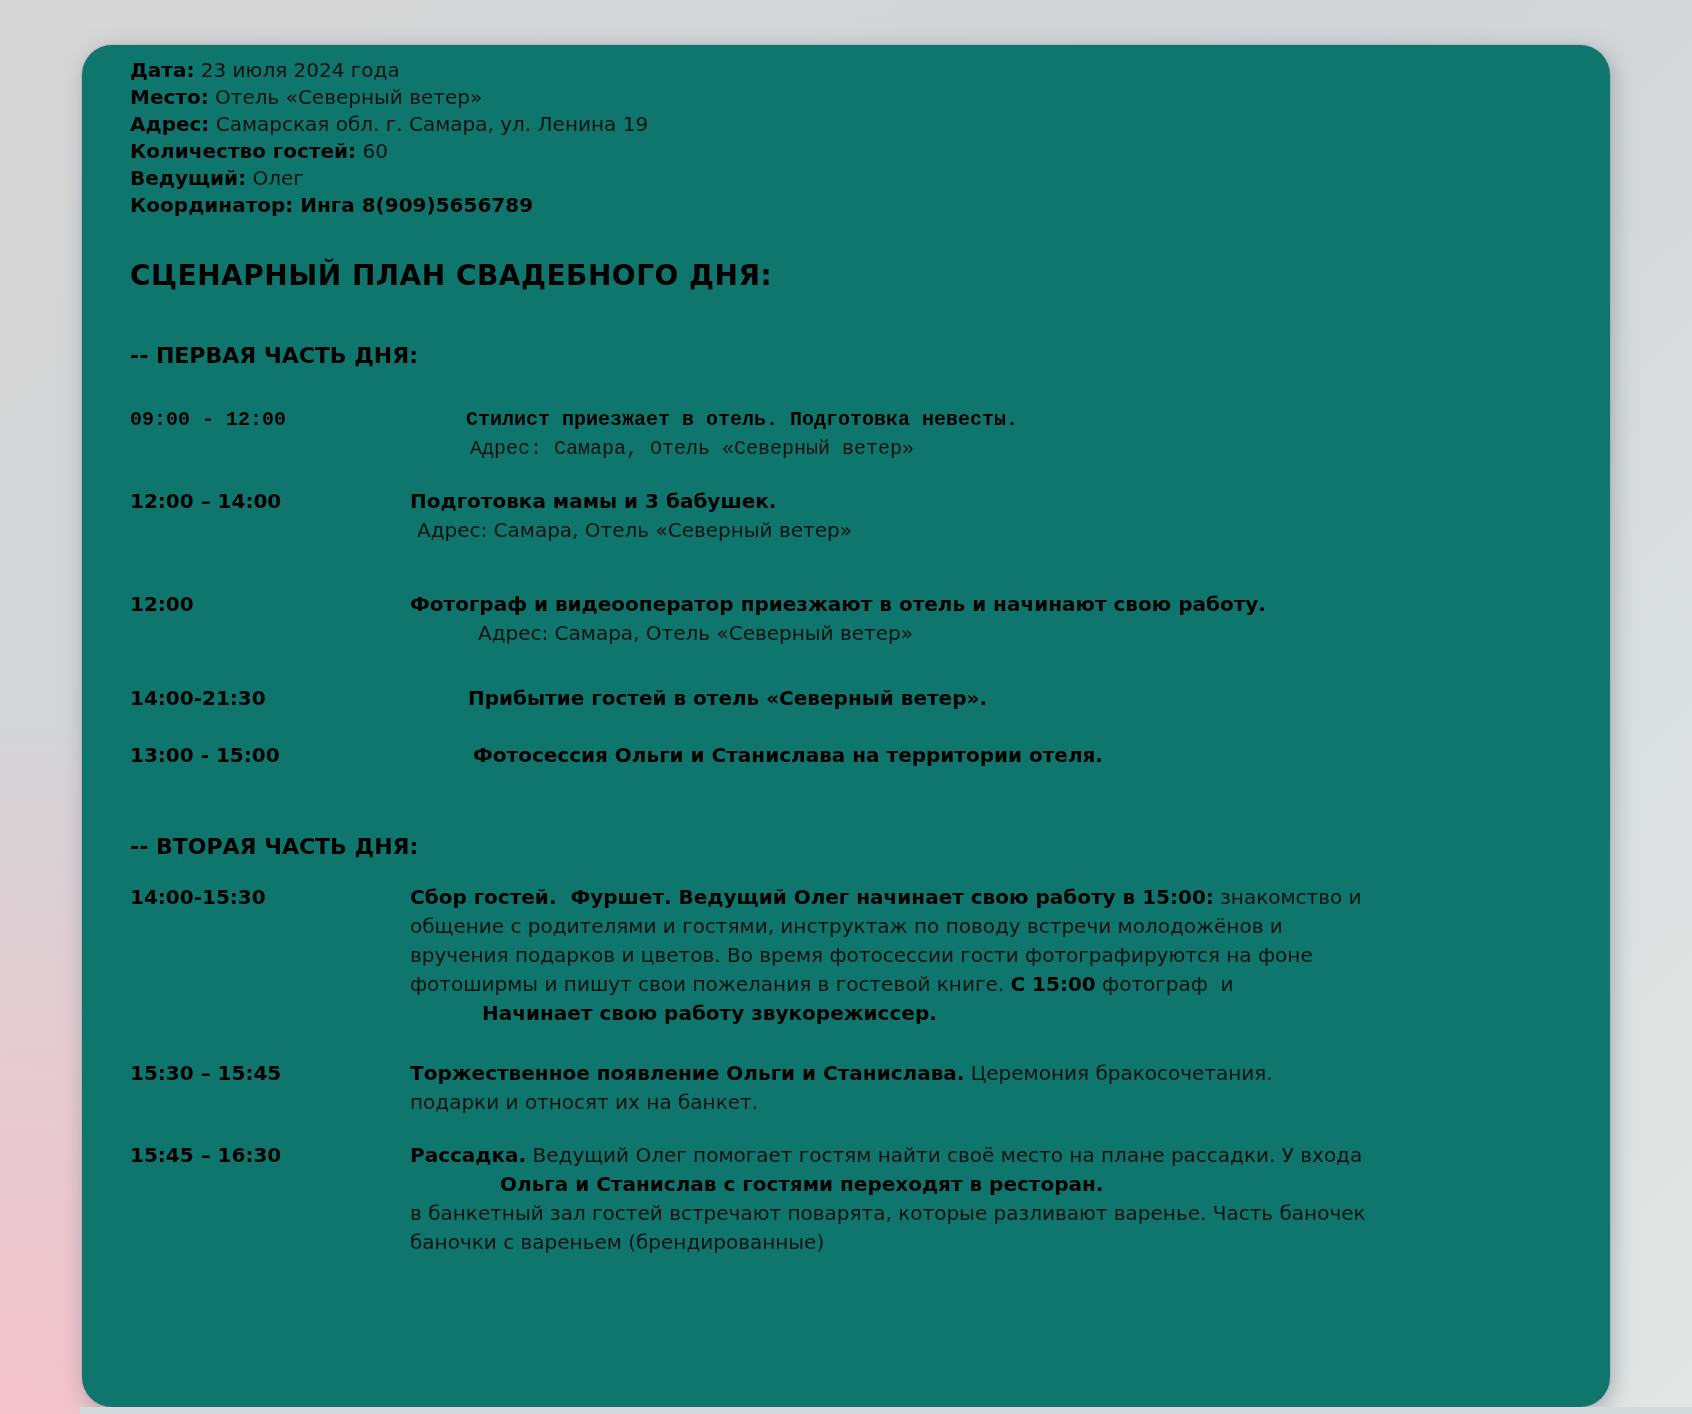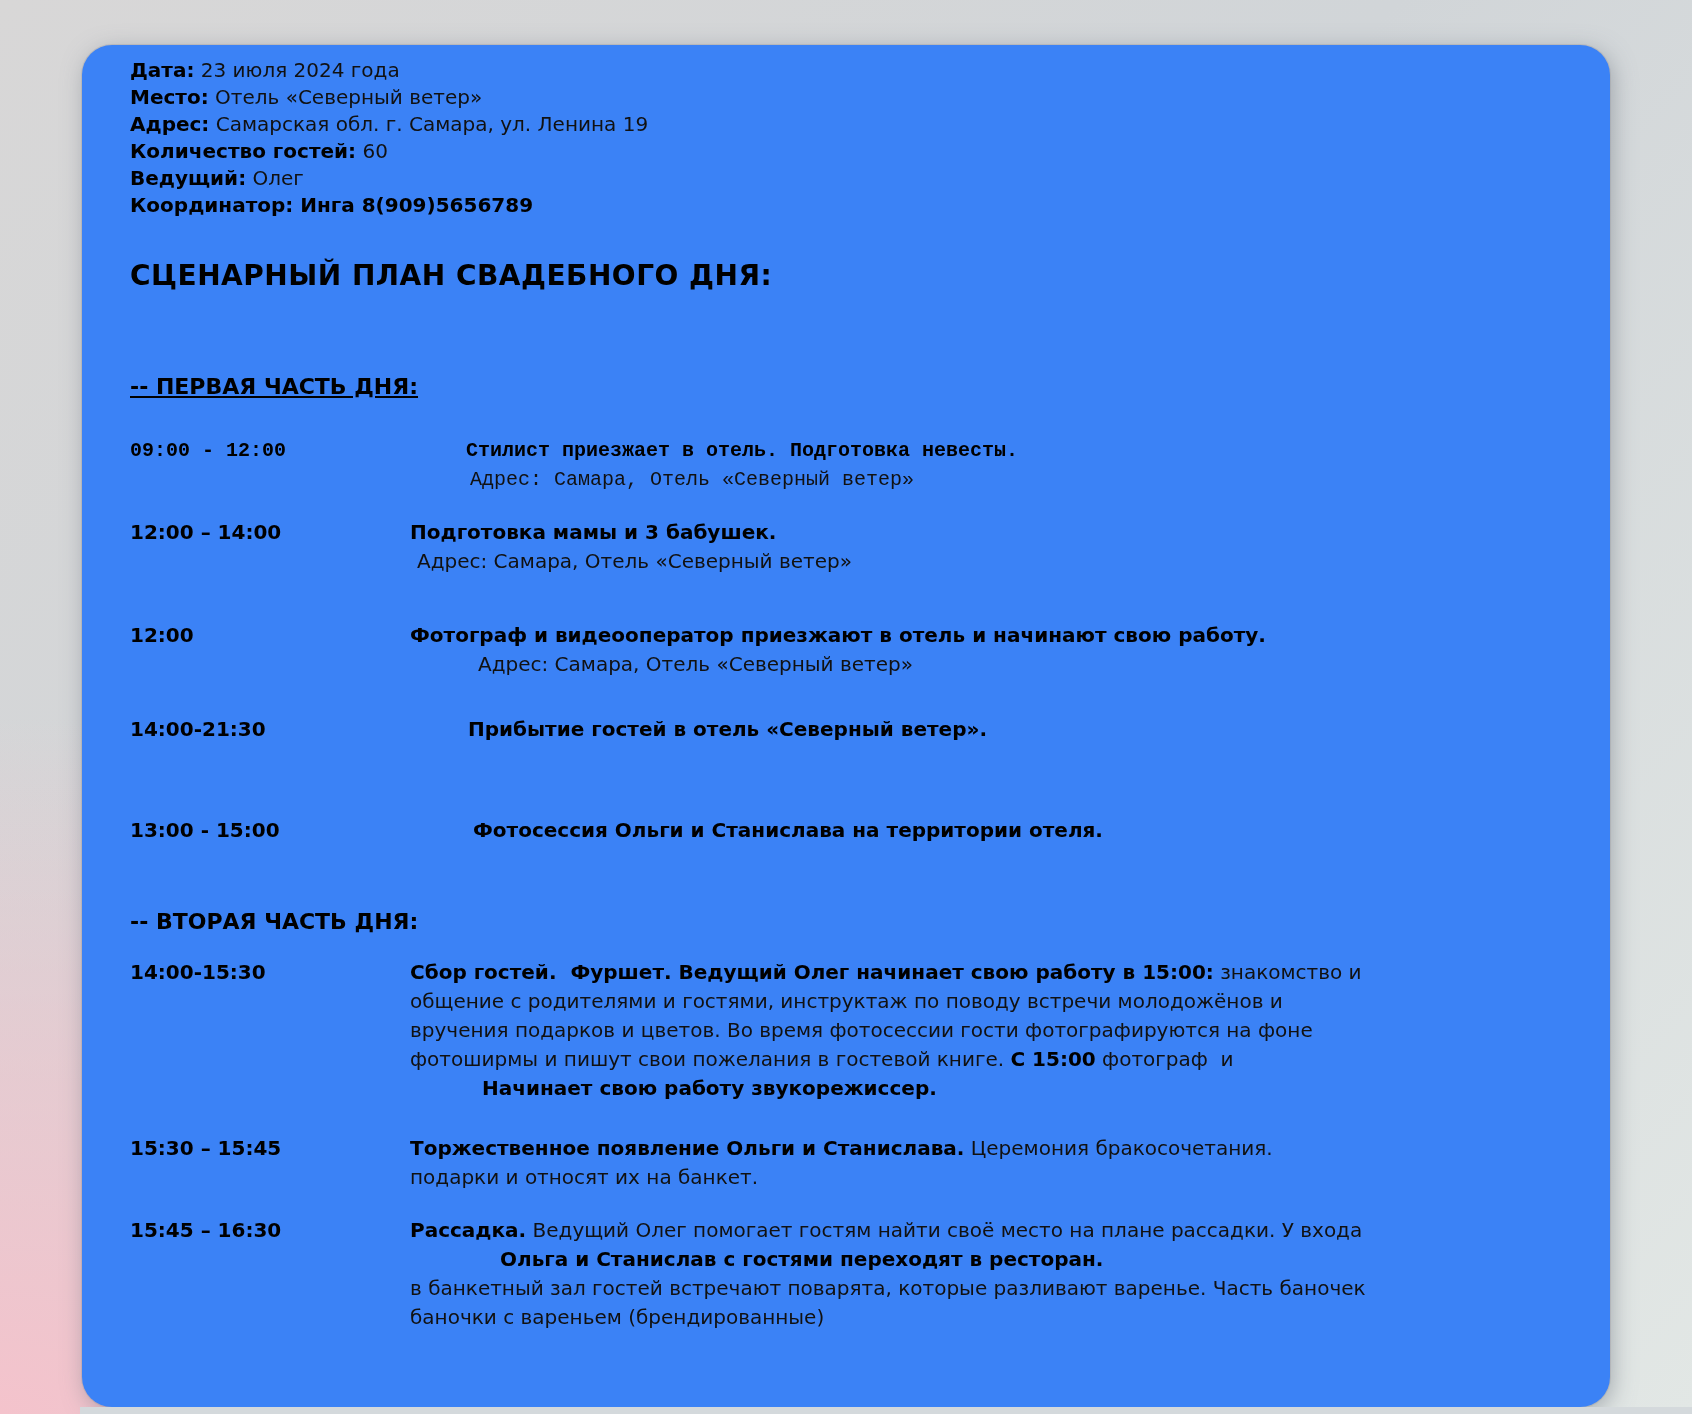--- a/index.html
+++ b/index.html
@@ -5,21 +5,21 @@
   html,body{margin:0;padding:0;}
   body{
     width:1692px;height:1414px;overflow:hidden;position:relative;
     font-family:"DejaVu Sans","Liberation Sans",sans-serif;
     background:
       radial-gradient(115% 85% at 0% 100%, #f4c3cc 0%, rgba(244,195,204,.55) 30%, rgba(244,195,204,0) 58%),
       linear-gradient(135deg,#d8d7d7 0%,#d1d5d8 45%,#e2e7e5 100%);
   }
   .card{
     position:absolute;left:82px;top:45px;width:1528px;height:1362px;
-    background:#3b82f6;border-radius:30px;overflow:hidden;
+    background:#0f766e;border-radius:30px;overflow:hidden;
     box-shadow:0 0 0 1px rgba(150,148,152,.28), 3px 5px 22px rgba(110,118,128,.5);
   }
   .content{
     position:relative;padding:12px 0 0 48px;width:1326px;
     color:#111;font-size:20px;
   }
   .info-block{line-height:27px;}
   .info-line{white-space:pre-wrap;}
   .info-label{font-weight:bold;color:#000;}
   .doc-title{margin-top:39px;font-size:28px;font-weight:bold;line-height:36px;color:#000;letter-spacing:.5px;}
@@ -42,21 +42,21 @@
     <div class="info-block">
         <div class="info-line"><span class="info-label">Дата:</span><span> 23 июля 2024 года</span></div>
         <div class="info-line"><span class="info-label">Место:</span><span> Отель «Северный ветер»</span></div>
         <div class="info-line"><span class="info-label">Адрес:</span><span> Самарская обл. г. Самара, ул. Ленина 19</span></div>
         <div class="info-line"><span class="info-label">Количество гостей:</span><span> 60</span></div>
         <div class="info-line"><span class="info-label">Ведущий:</span><span> Олег</span></div>
         <div class="info-line"><span class="info-label">Координатор: Инга 8(909)5656789</span><span></span></div>
       </div>
     <div class="doc-title">СЦЕНАРНЫЙ ПЛАН СВАДЕБНОГО ДНЯ:</div>
     <div id="sections">
-        <div class="section-heading" style="margin-top: 79px; text-decoration: underline;">-- ПЕРВАЯ ЧАСТЬ ДНЯ:</div>
+        <div class="section-heading" style="margin-top: 48px;">-- ПЕРВАЯ ЧАСТЬ ДНЯ:</div>
         <div class="entry" style="margin-top: 36px; font-family: Liberation Mono, monospace;">
           <div class="entry-time">09:00 - 12:00</div>
           <div class="entry-desc">
             <div class="dline" style="padding-left: 56px;"><b>Стилист приезжает в отель. Подготовка невесты.</b></div>
             <div class="dline" style="padding-left: 60px;"><span>Адрес: Самара, Отель «Северный ветер»</span></div>
           </div>
         </div>
         <div class="entry" style="margin-top: 24px;">
           <div class="entry-time">12:00 – 14:00</div>
           <div class="entry-desc">
@@ -70,21 +70,21 @@
             <div class="dline"><b>Фотограф и видеооператор приезжают в отель и начинают свою работу.</b></div>
             <div class="dline" style="padding-left: 68px;"><span>Адрес: Самара, Отель «Северный ветер»</span></div>
           </div>
         </div>
         <div class="entry" style="margin-top: 36px;">
           <div class="entry-time">14:00-21:30</div>
           <div class="entry-desc">
             <div class="dline" style="padding-left: 58px;"><b>Прибытие гостей в отель «Северный ветер».</b></div>
           </div>
         </div>
-        <div class="entry" style="margin-top: 72px; justify-content: flex-end;">
+        <div class="entry" style="margin-top: 28px; justify-content: flex-end;">
           <div class="entry-time">13:00 - 15:00</div>
           <div class="entry-desc">
             <div class="dline" style="padding-left: 63px;"><b>Фотосессия Ольги и Станислава на территории отеля.</b></div>
           </div>
         </div>
         <div class="section-heading" style="margin-top: 63px;">-- ВТОРАЯ ЧАСТЬ ДНЯ:</div>
         <div class="entry" style="margin-top: 23px;">
           <div class="entry-time">14:00-15:30</div>
           <div class="entry-desc">
             <div class="dline"><b>Сбор гостей.  Фуршет. Ведущий Олег начинает свою работу в 15:00:</b><span> знакомство и</span></div>

